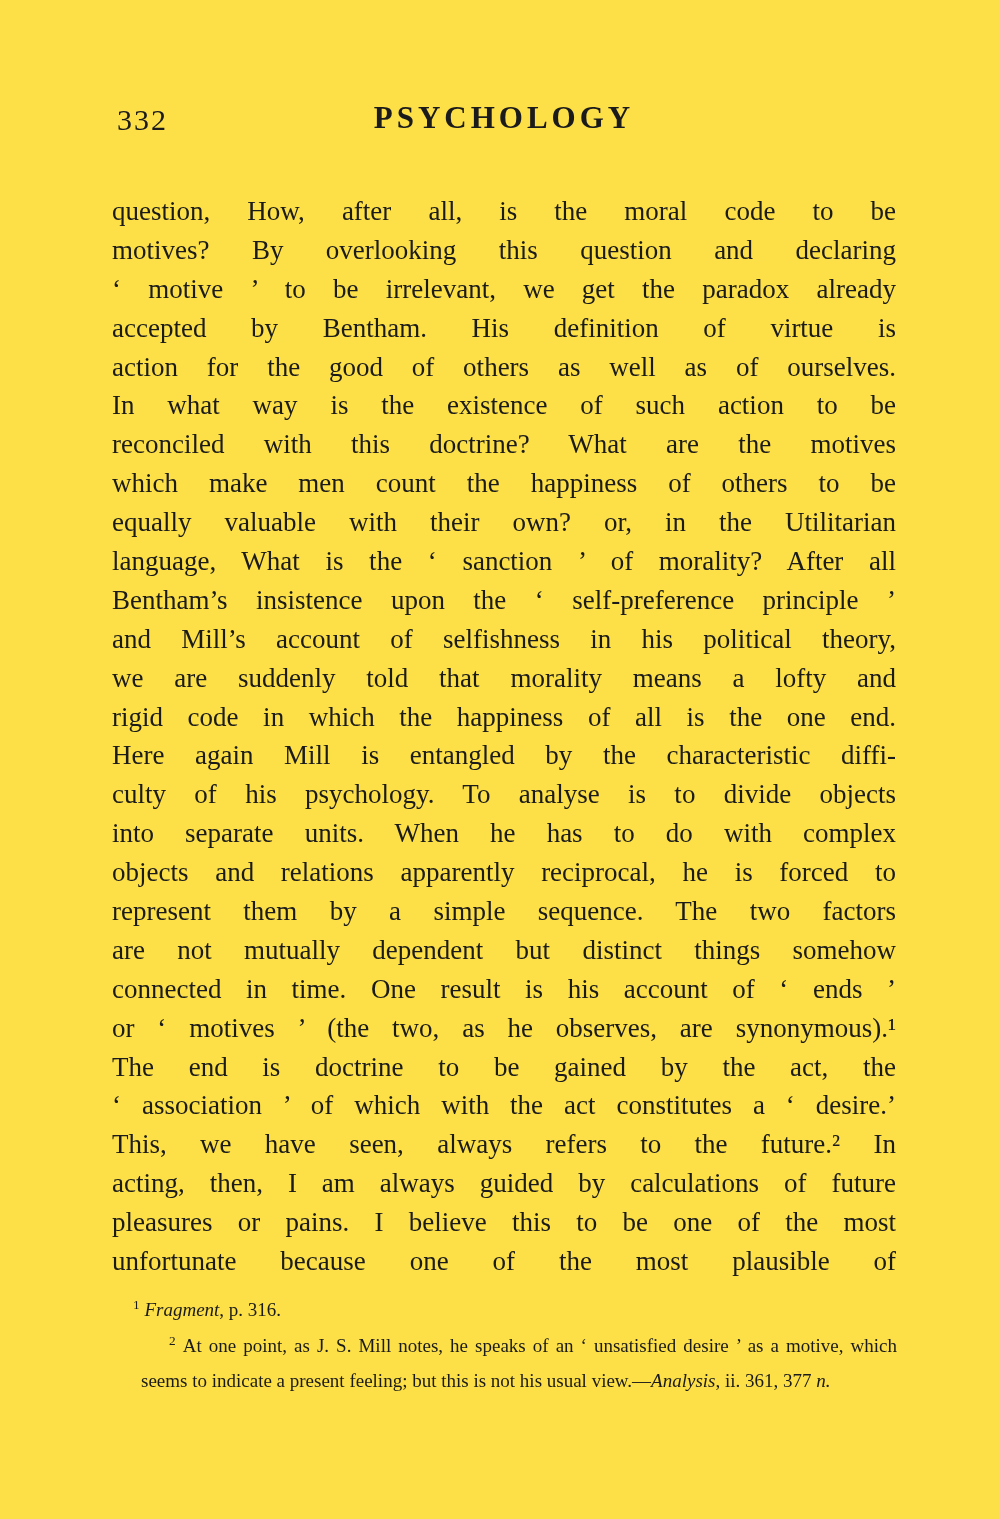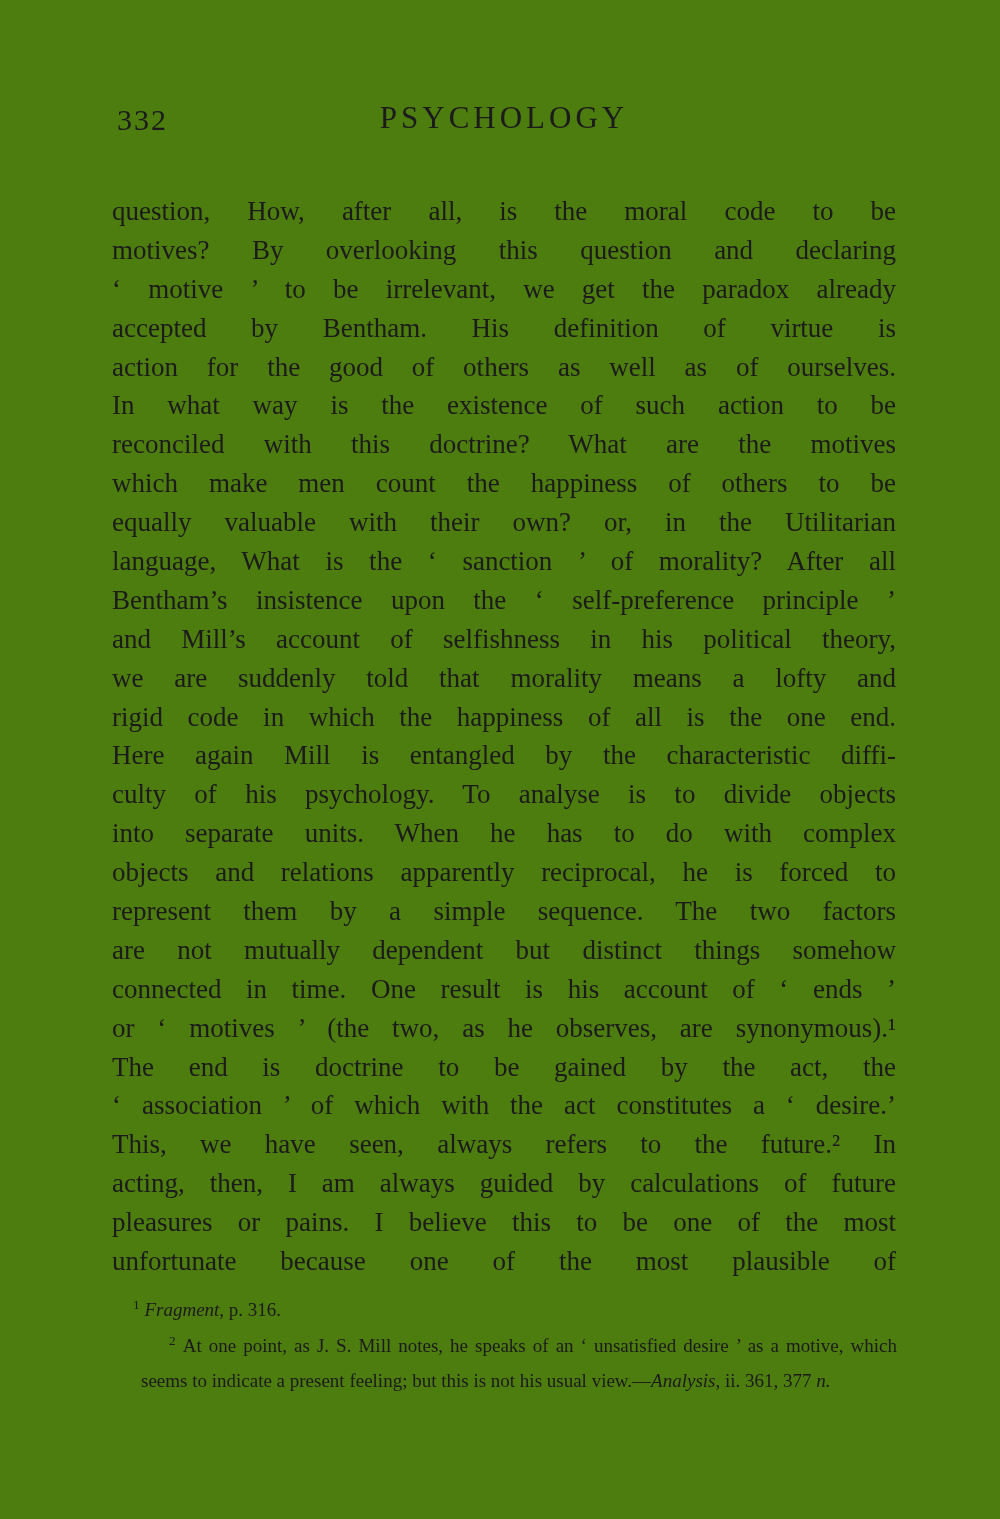--- a/index.html
+++ b/index.html
@@ -4,21 +4,21 @@
 <style>
   html, body {
     margin: 0;
     padding: 0;
     background: #ffffff;
   }
   .page {
     position: relative;
     width: 1000px;
     height: 1519px;
-    background: #4d7c0f;
+    background: #fde047;
     color: #1b1b1b;
     font-family: "Liberation Serif", "DejaVu Serif", serif;
     overflow: hidden;
   }
   .page-header {
     position: absolute;
     top: 100px;
     left: 112px;
     width: 784px;
     height: 40px;
@@ -27,21 +27,21 @@
     position: absolute;
     left: 5px;
     top: 3px;
     font-size: 30px;
     letter-spacing: 2px;
   }
   .running-head {
     display: block;
     text-align: center;
     font-size: 31px;
-    font-weight: 400;
+    font-weight: 700;
     letter-spacing: 4px;
   }
   .body-text {
     position: absolute;
     top: 166px;
     left: 112px;
     width: 784px;
     font-size: 27px;
     line-height: 38.9px;
     margin-top: 26px;

